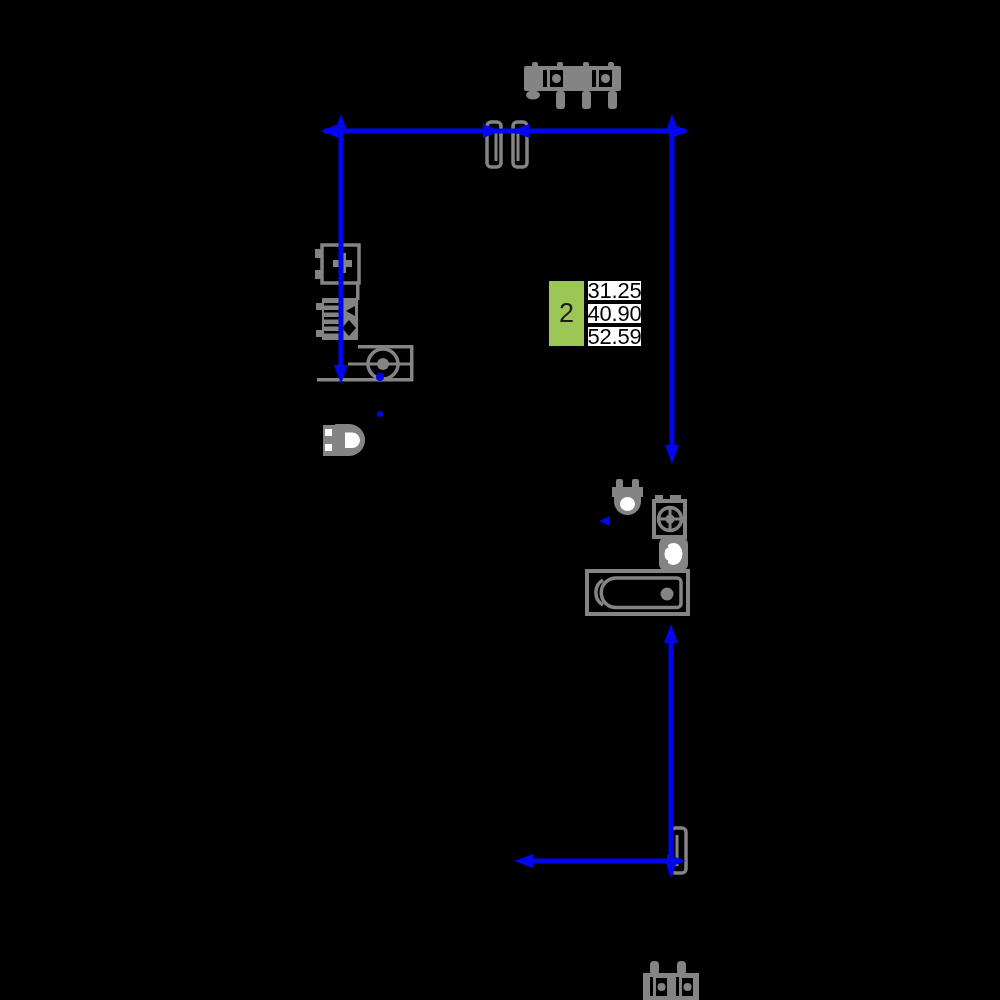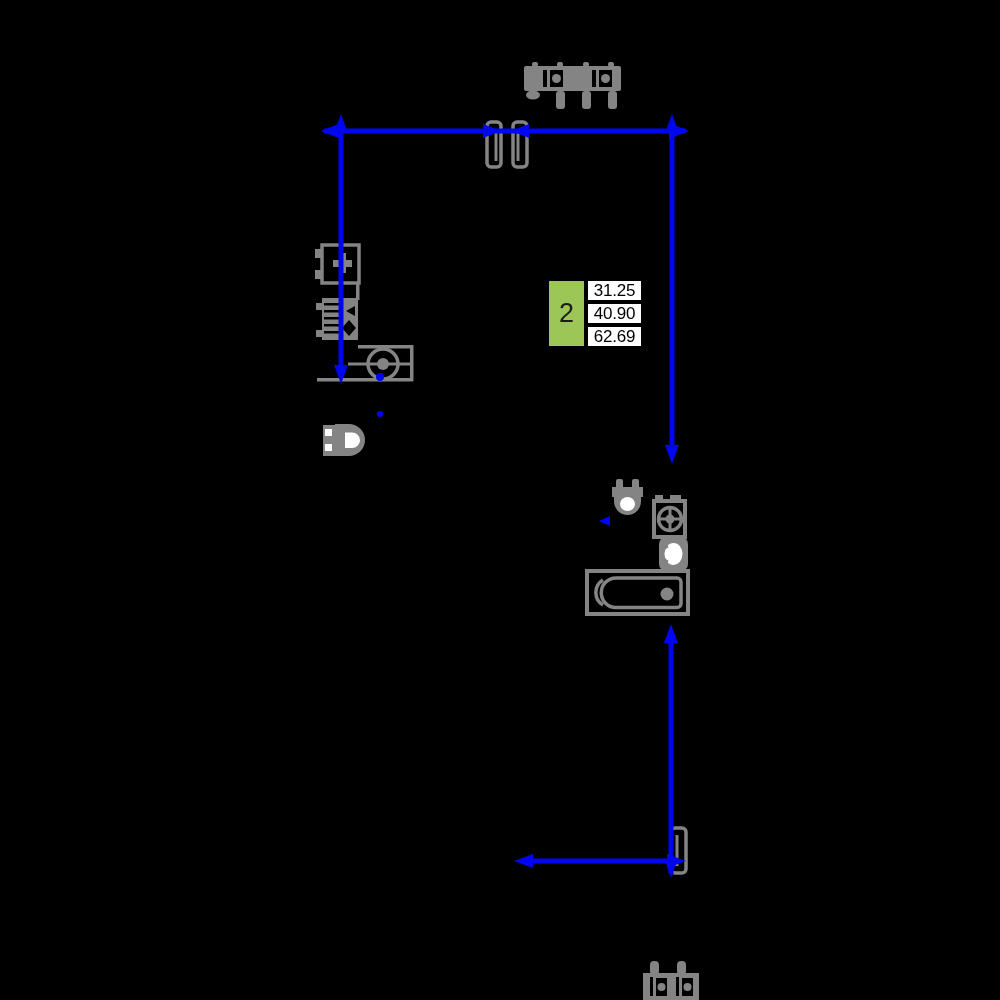--- a/index.html
+++ b/index.html
@@ -26,21 +26,21 @@
     background:#000;
   }
   .cell{box-sizing:border-box;border:2px solid #000;display:flex;align-items:center;justify-content:center;}
   .cell-apartment{
     grid-row:1 / span 3;grid-column:1;
     background:var(--c-table-green);
     font-size:27px;color:#1c1c1c;
   }
   .cell-num{
     grid-column:2;background:var(--c-table-white);
-    font-size:17px;color:#000;letter-spacing:-0.2px;
+    font-size:22px;color:#000;letter-spacing:-0.2px;
   }
 </style>
 </head>
 <body>
 
 <div class="stage">
   <svg width="1000" height="1000" viewBox="0 0 1000 1000">
 
     <g>
       <rect class="gf" x="532" y="62" width="6" height="5" rx="2"></rect>
@@ -191,16 +191,16 @@
     <div class="cell cell-apartment">
       <span>2</span>
     </div>
     <div class="cell cell-num" style="grid-row:1">
       <span>31.25</span>
     </div>
     <div class="cell cell-num" style="grid-row:2">
       <span>40.90</span>
     </div>
     <div class="cell cell-num" style="grid-row:3">
-      <span>62.69</span>
+      <span>52.59</span>
     </div>
   </div>
 </div>
 
 </body></html>

